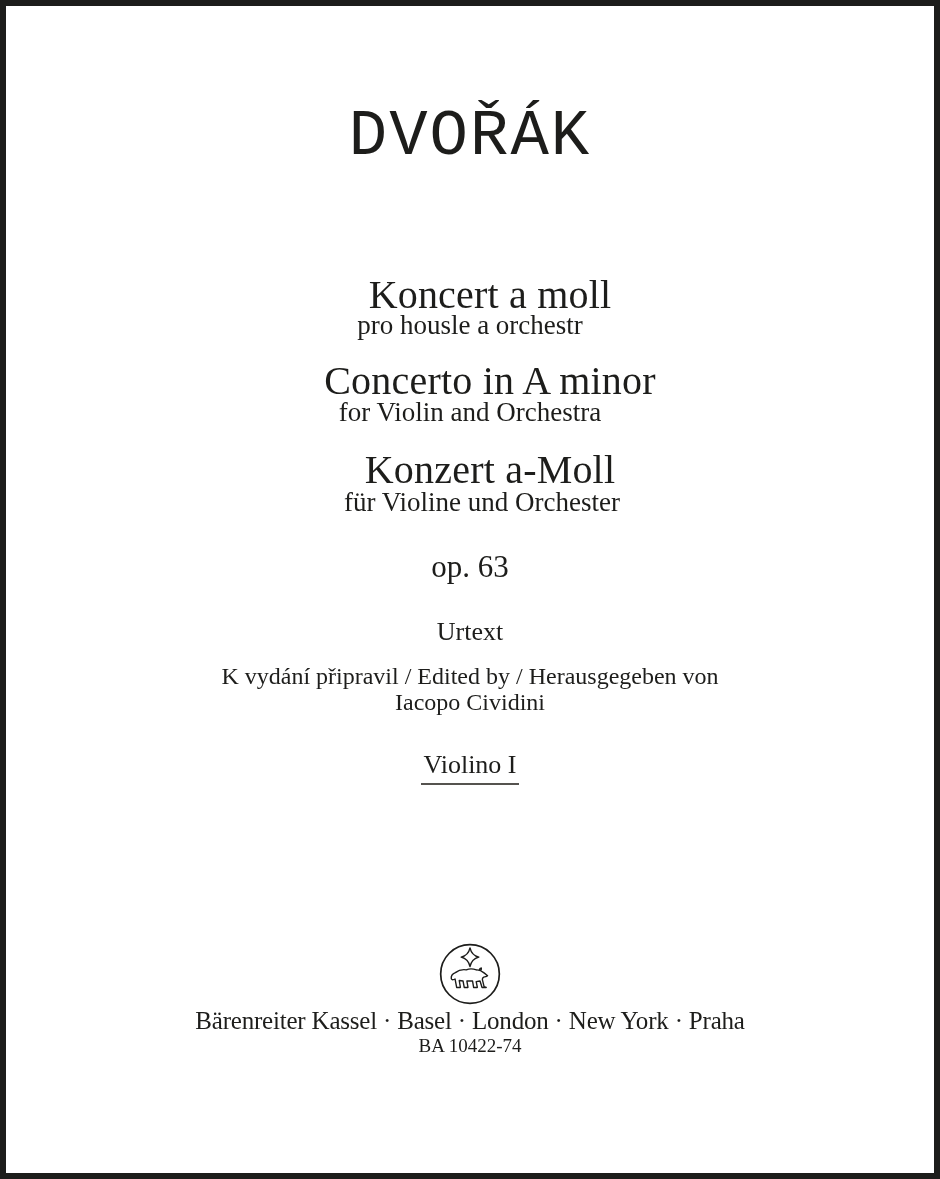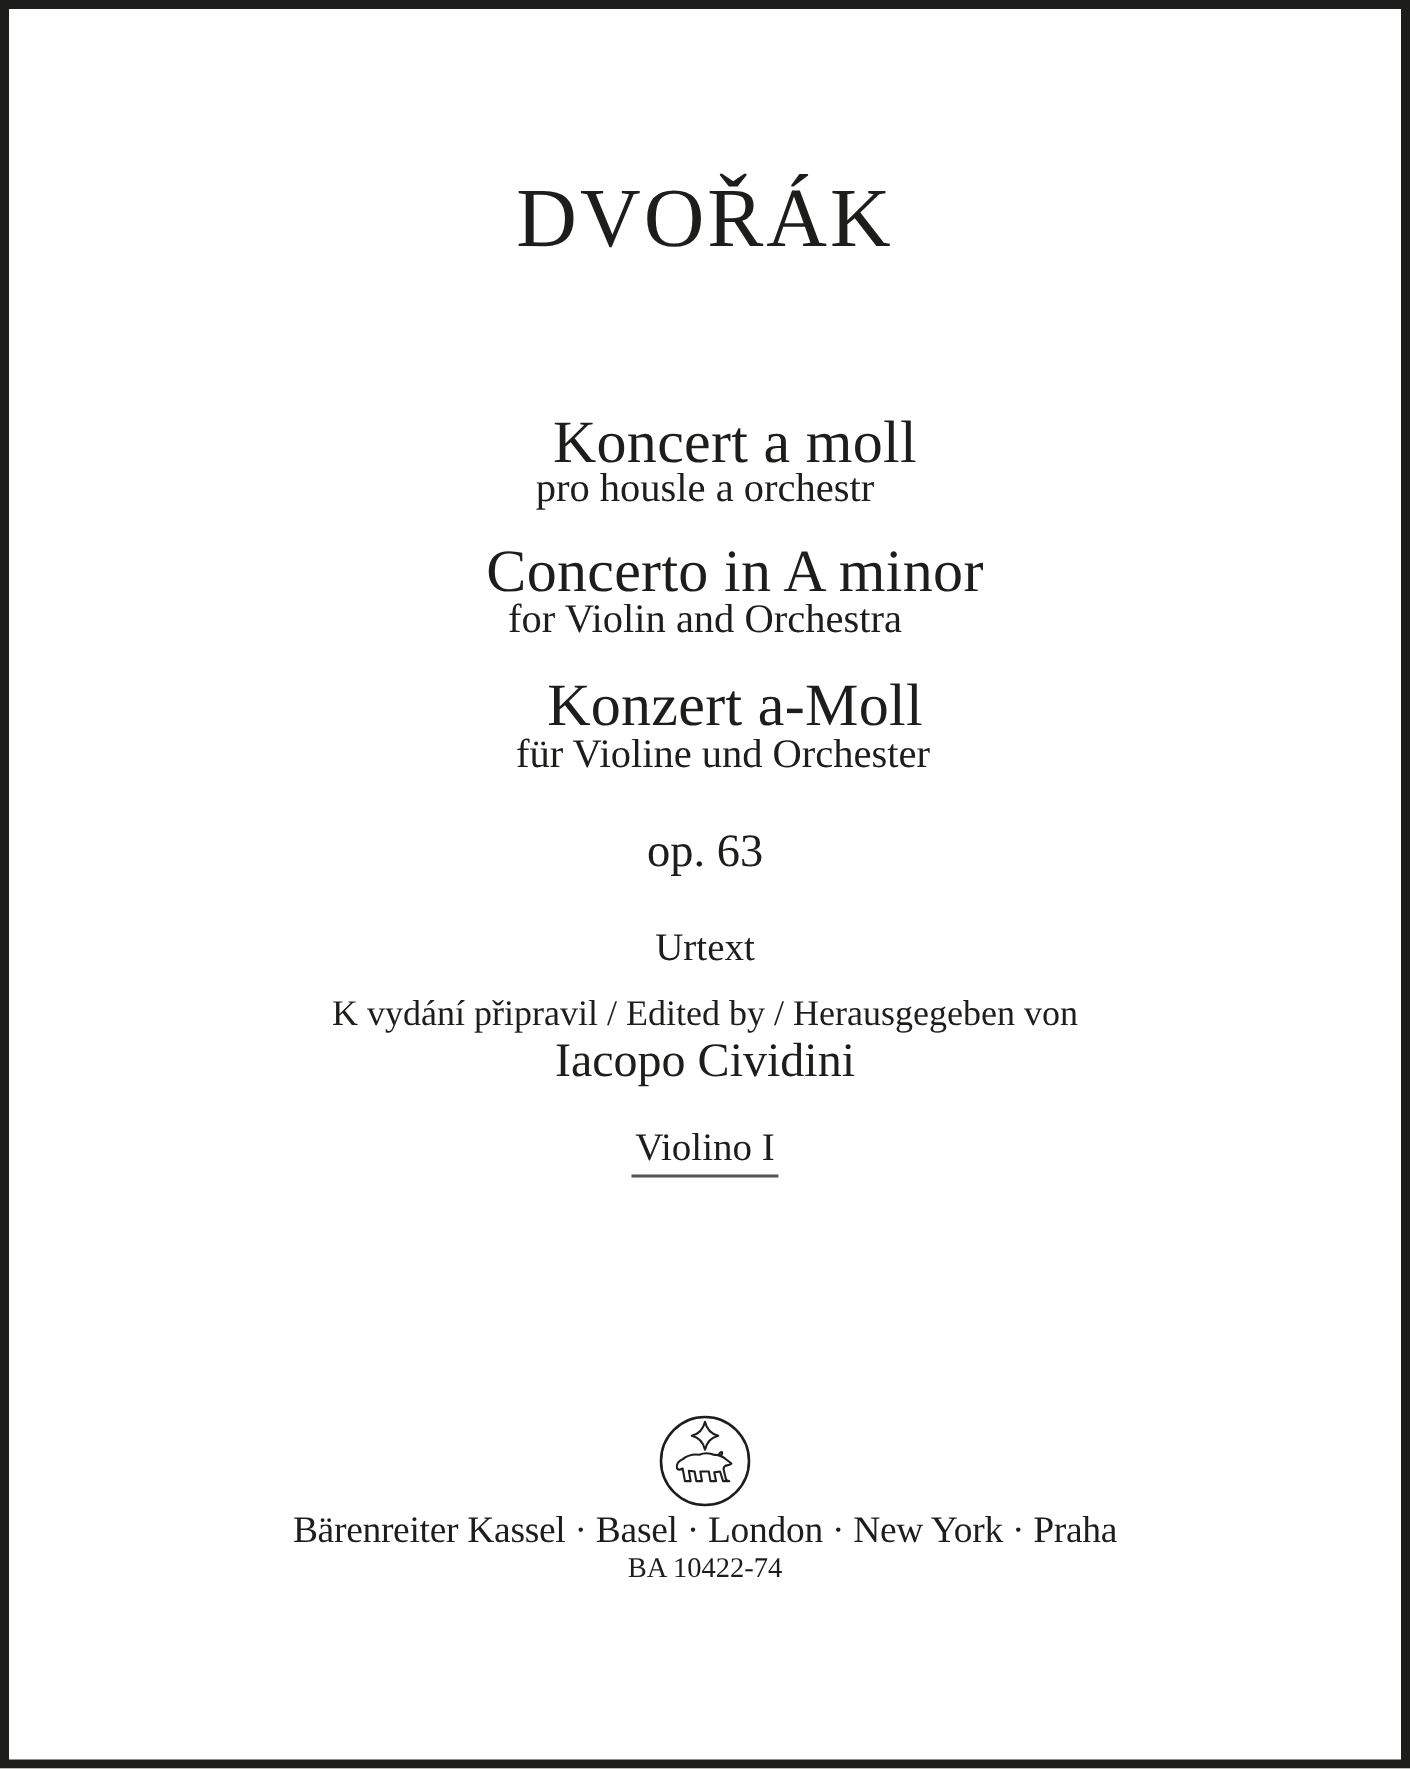--- a/index.html
+++ b/index.html
@@ -20,39 +20,40 @@
   }
   .line {
     position: absolute;
     left: 0;
     right: 0;
     text-align: center;
     line-height: 1;
     white-space: nowrap;
   }
   .composer {
-    top: 112px;
-    font-size: 56px;
+    top: 99px;
+    font-size: 64px;
     letter-spacing: 2px;
+    font-family: Liberation Mono, monospace;
   }
   .title-main { font-size: 40px; letter-spacing: 0.2px; padding-left: 40px; }
   .title-sub  { font-size: 27px; }
 
   .t1-main { top: 269px; }
   .t1-sub  { top: 306px; }
   .t2-main { top: 355px; }
   .t2-sub  { top: 393px; }
   .t3-main { top: 444px; }
   .t3-sub  { top: 483px; padding-left: 24px; }
 
   .opus   { top: 545px; font-size: 31px; }
   .urtext { top: 613px; font-size: 26px; text-align: center; }
 
   .editor1 { top: 658px; font-size: 24px; }
-  .editor2 { top: 684px; font-size: 32px; font-family: Liberation Serif, serif; }
+  .editor2 { top: 684px; font-size: 24px; font-family: Liberation Serif, serif; }
 
   .part-wrap { top: 746px; }
   .part {
     display: inline-block;
     font-size: 26px;
     padding: 0 2px 5px 2px;
     border-bottom: 2px solid #55534f;
     text-align: right;
   }
 

